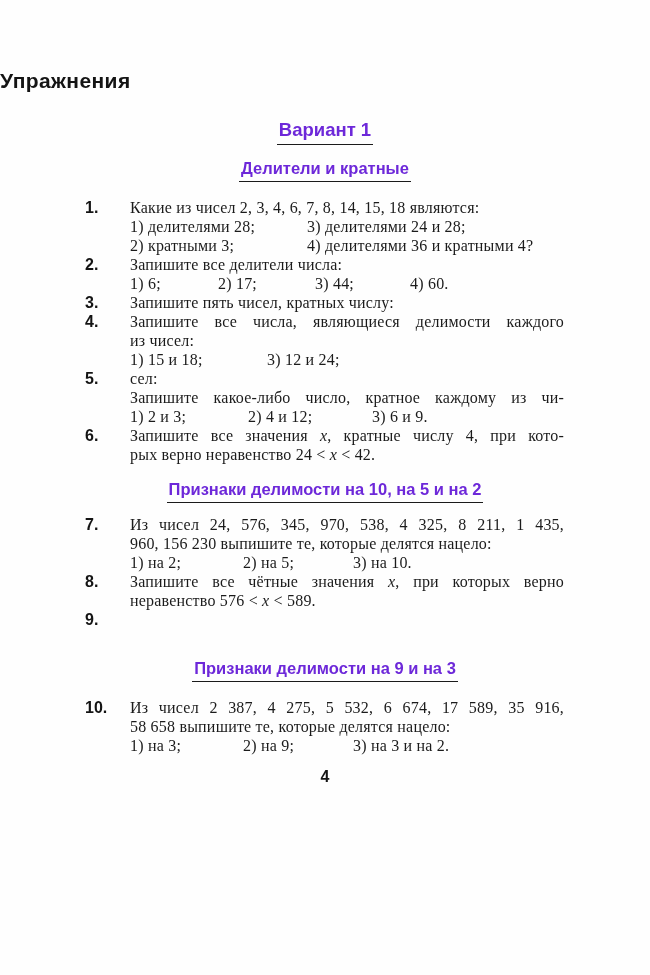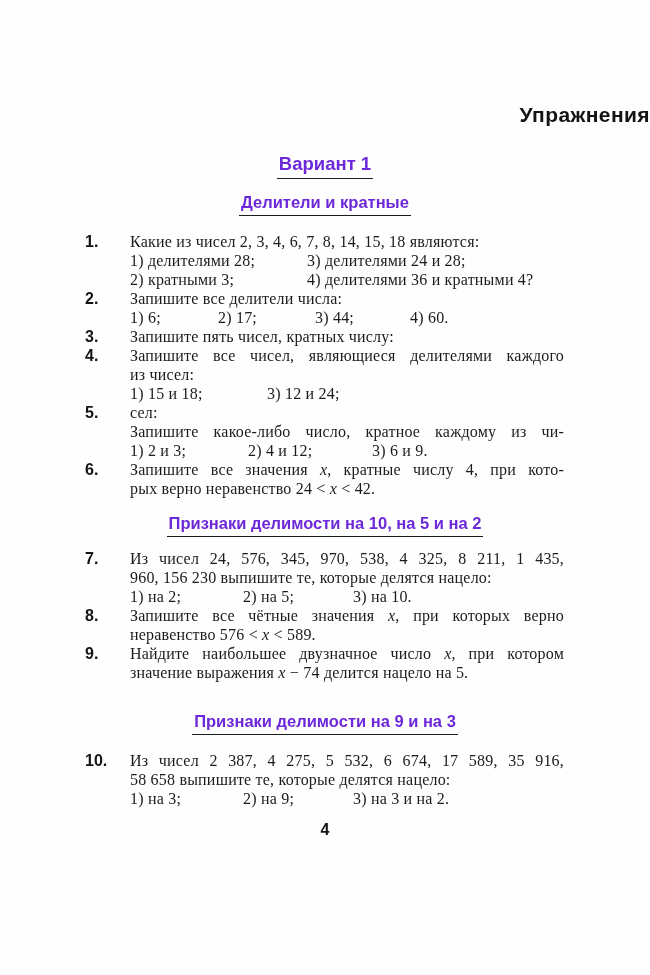--- a/index.html
+++ b/index.html
@@ -5,22 +5,22 @@
   html,body{margin:0;padding:0;background:#ffffff;}
   .page{
     position:relative;
     width:650px;height:975px;
     background:#fefefe;
     box-sizing:border-box;
     overflow:hidden;
     color:#1b1b1b;
   }
   .title{
-    margin:0;padding-top:103px;
-    text-align:right;
+    margin:0;padding-top:69px;
+    text-align:left;
     font:700 21px "Liberation Sans",sans-serif;
     letter-spacing:.4px;color:#141414;
   }
   .hwrap{margin:0;text-align:center;font-family:"Liberation Sans",sans-serif;color:#6d28d9;}
   .variant{margin-top:26px;font-size:18.5px;font-weight:700;}
   .section{font-size:16.5px;font-weight:700;}
   .sec1{margin-top:14px;}
   .sec2{margin-top:16px;}
   .sec3{margin-top:30px;}
   .u{display:inline-block;border-bottom:1.5px solid #1b1b1b;padding:0 2px 3px 2px;}
@@ -85,21 +85,21 @@
     <div class="ex">
       <div class="num">3.</div>
       <div class="bd">
         <div class="ln">Запишите пять чисел, кратных числу:</div>
       </div>
     </div>
 
     <div class="ex">
       <div class="num">4.</div>
       <div class="bd">
-        <div class="ln j">Запишите все чисел, являющиеся делителями каждого</div>
+        <div class="ln j">Запишите все числа, являющиеся делимости каждого</div>
         <div class="ln">из чисел:</div>
         <div class="ln"><span class="cell c137">1) 15 и 18;</span><span class="cell">3) 12 и 24;</span></div>
       </div>
     </div>
 
     <div class="ex">
       <div class="num">5.</div>
       <div class="bd">
         <div class="ln">сел:</div>
         <div class="ln j">Запишите какое-либо число, кратное каждому из чи-</div>
@@ -133,24 +133,20 @@
     <div class="ex">
       <div class="num">8.</div>
       <div class="bd">
         <div class="ln j"><span>Запишите все чётные значения </span><span class="mi">x</span><span>, при которых верно</span></div>
         <div class="ln"><span>неравенство 576 &lt; </span><span class="mi">x</span><span> &lt; 589.</span></div>
       </div>
     </div>
 
     <div class="ex">
       <div class="num">9.</div>
-      <div class="bd">
-        <div class="ln j"><span>Найдите наибольшее двузначное число </span><span class="mi">x</span><span>, при котором</span></div>
-        <div class="ln"><span>значение выражения </span><span class="mi">x</span><span> − 74 делится нацело на 5.</span></div>
-      </div>
     </div>
 
   </div>
 
   <h3 class="hwrap section sec3"><span class="u">Признаки делимости на 9 и на 3</span></h3>
 
   <div class="exlist gap10">
 
     <div class="ex">
       <div class="num">10.</div>

